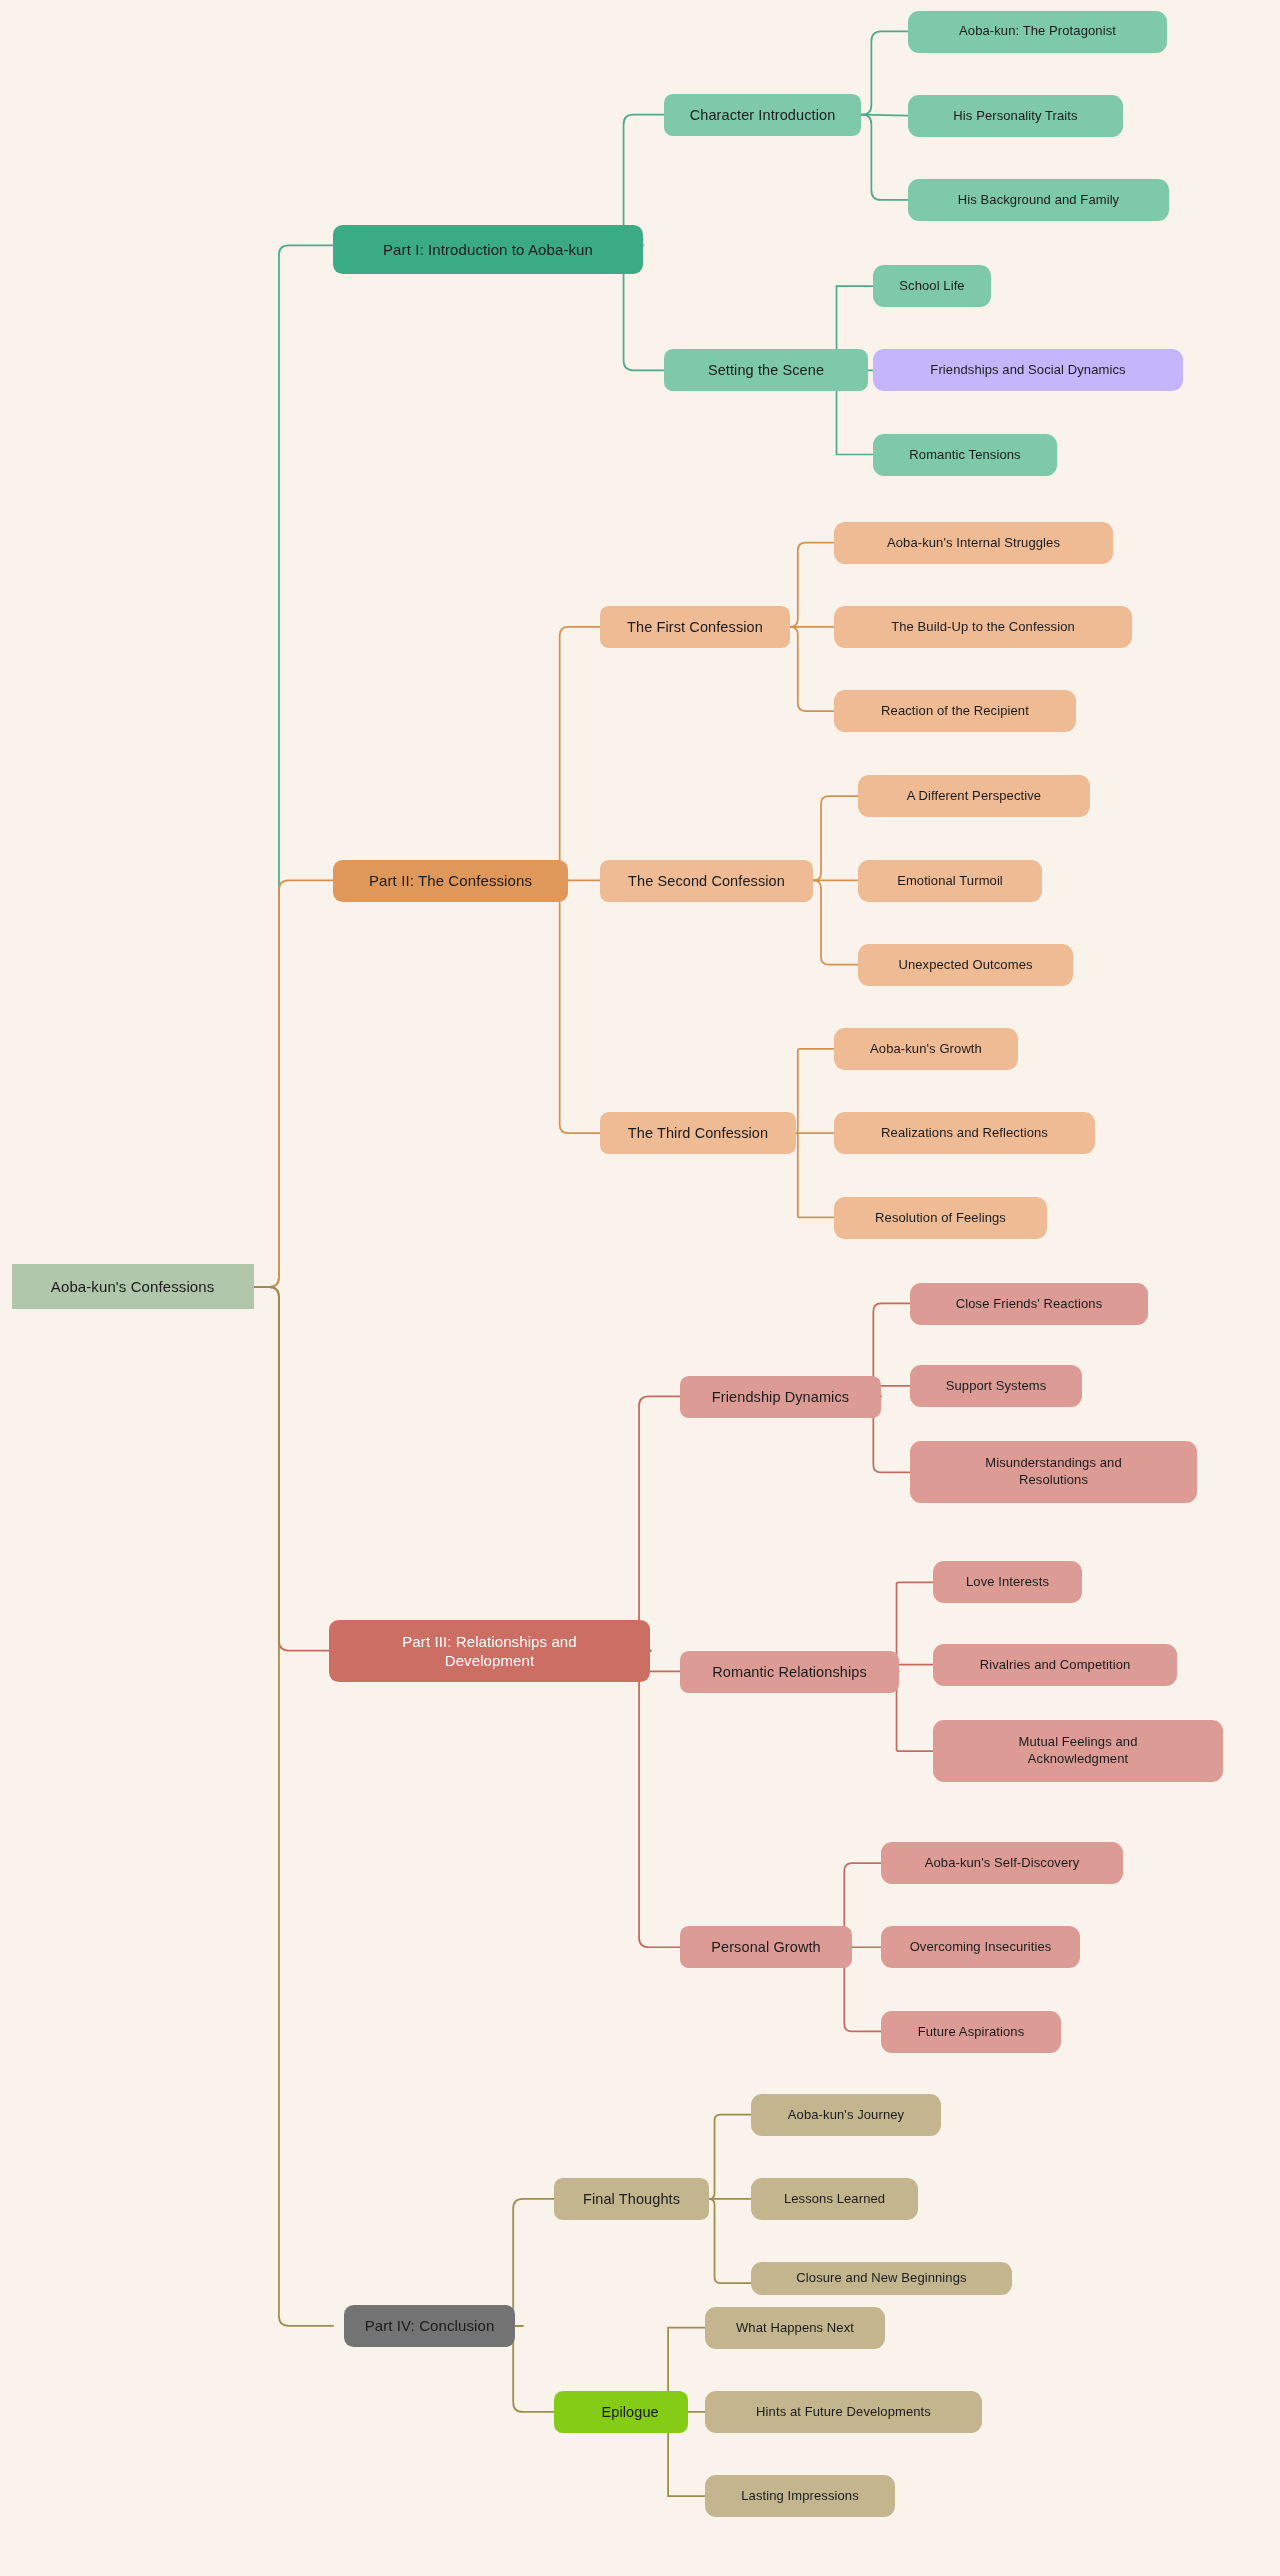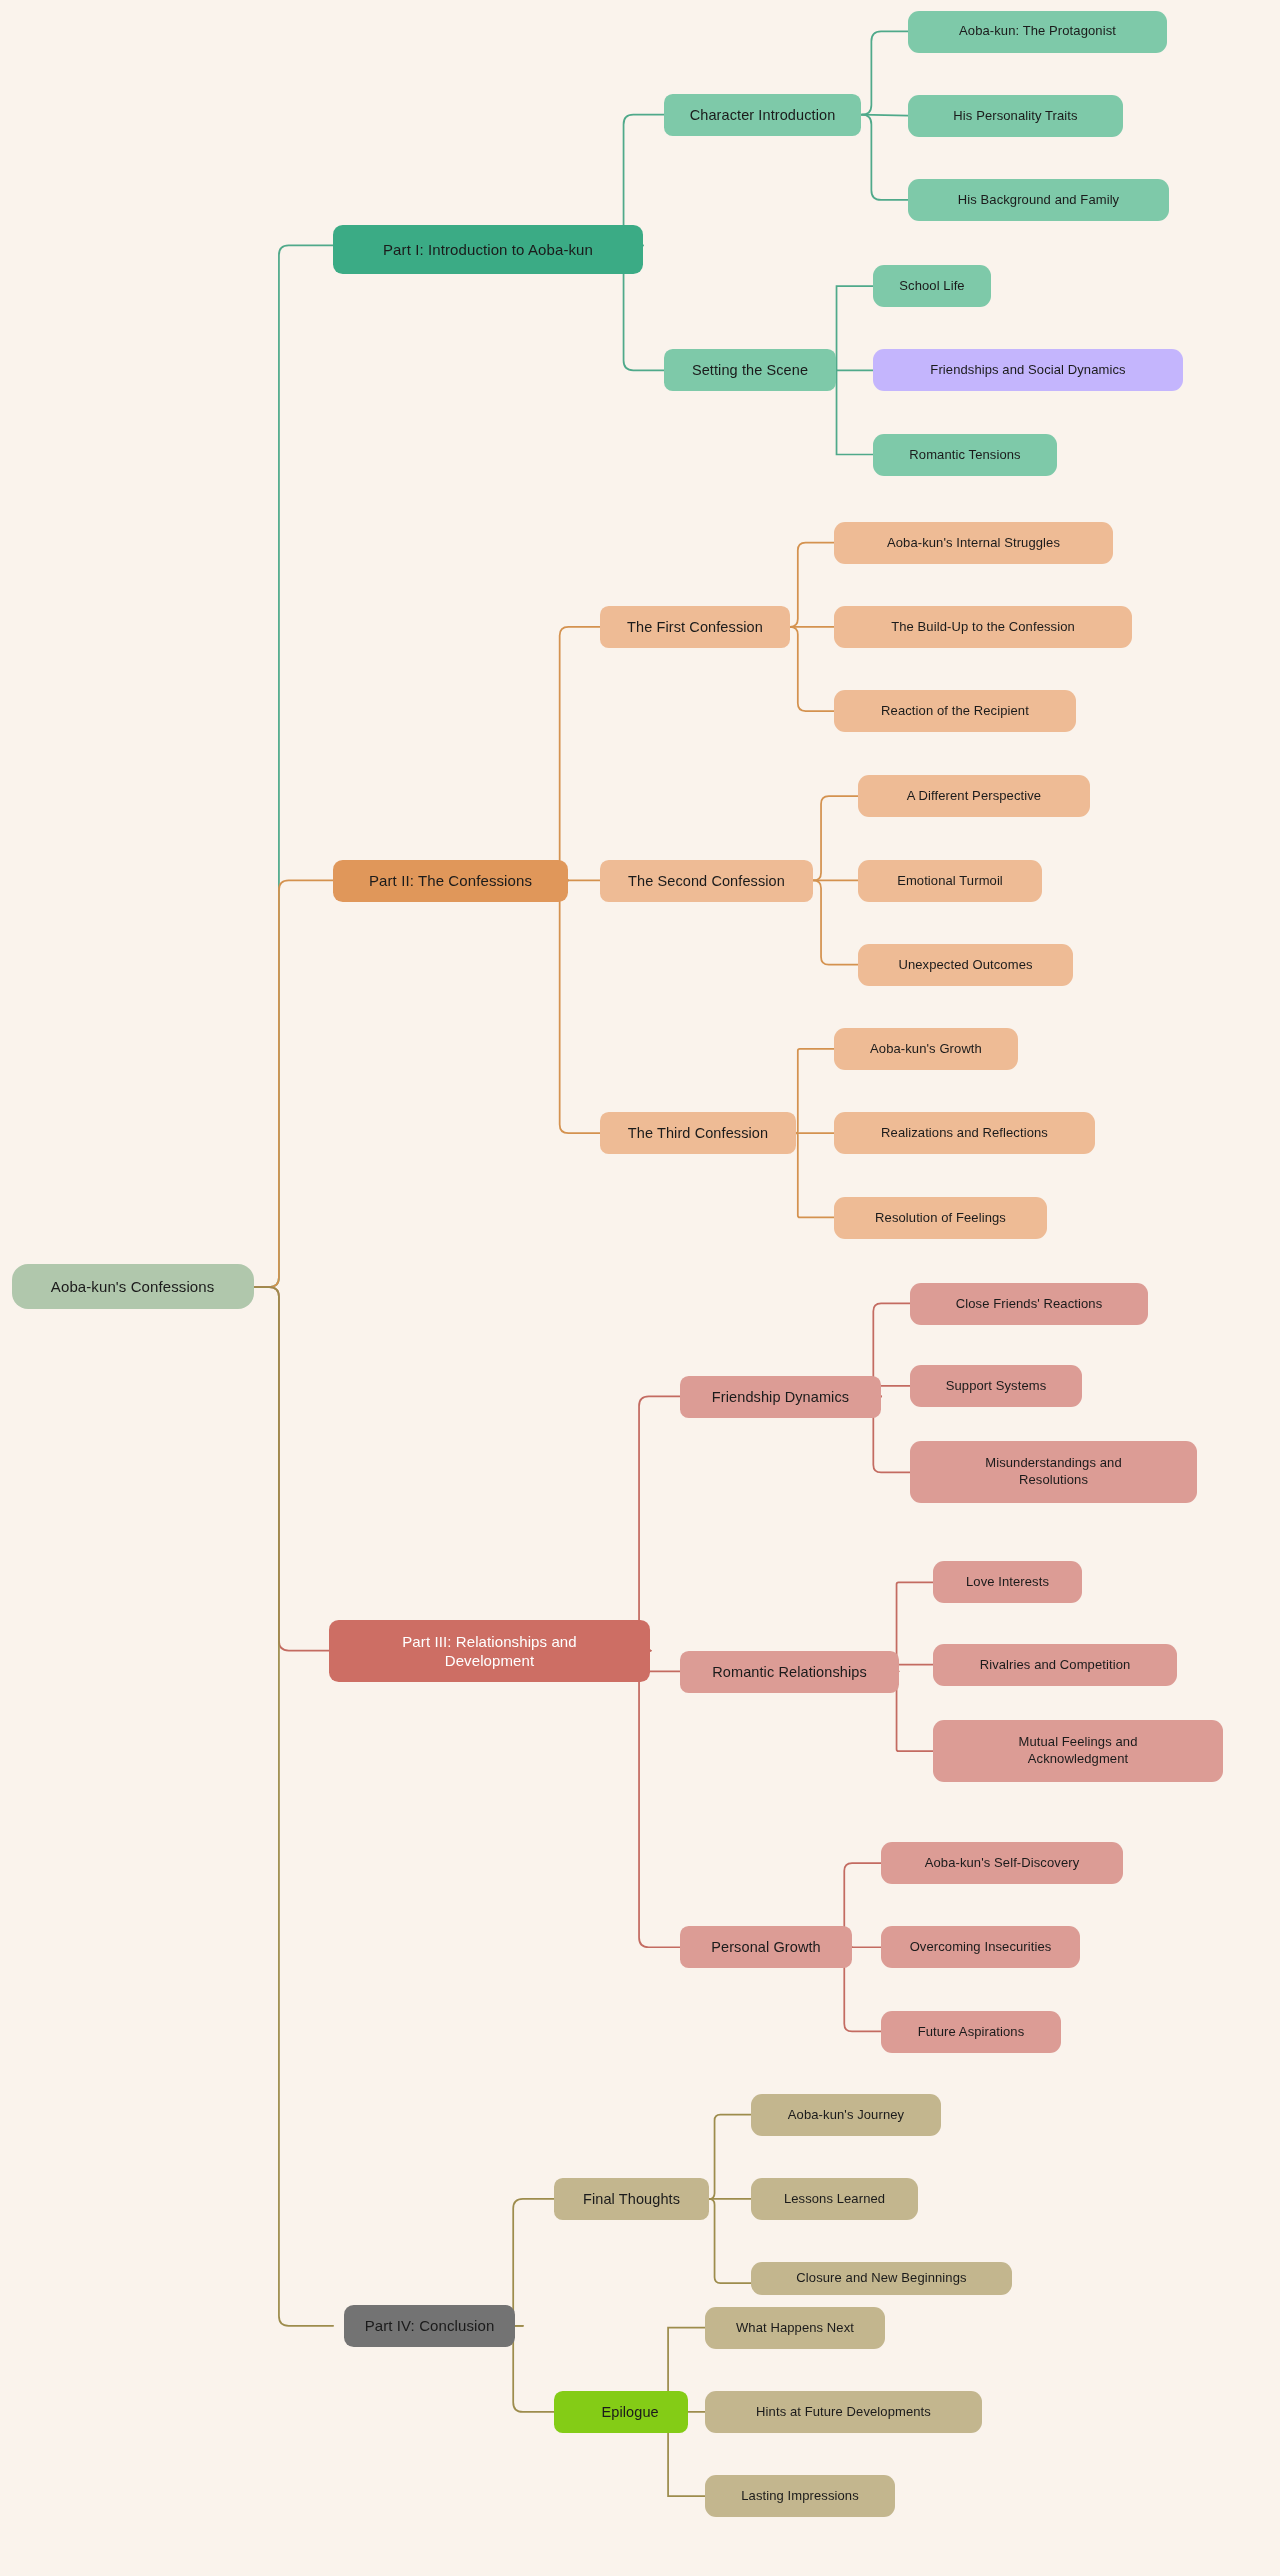--- a/index.html
+++ b/index.html
@@ -33,21 +33,21 @@
     text-align: center;
     border-radius: 8.7px;
     line-height: 1.30;
     padding: 3.9px 9.7px;
     color: #1b1b1b;
     letter-spacing: 0.1px;
     white-space: pre-line;
   }
   .node.root {
     font-size: 15px;
-    border-radius: 16px;
+    border-radius: 0;
     text-align: right;
   }
   .node.lvl1 {
     font-size: 15px;
     border-radius: 9.7px;
   }
   .node.lvl2 {
     font-size: 14.5px;
   }
   .node.lvl3 {
@@ -106,21 +106,21 @@
       <path d="M 690 2491.5 L 728 2491.5" fill="none" stroke="#9d8c4c" stroke-width="1.8" stroke-linecap="round"></path>
       <path d="M 690 2491.5 L 690 2491.5 Q 690 2491.5 690 2491.5 L 690 2578.5 Q 690 2578.5 690 2578.5 L 728 2578.5" fill="none" stroke="#9d8c4c" stroke-width="1.8" stroke-linecap="round"></path>
     </svg>
   <div id="node-layer">
       <div class="node root" style="left: 11.6px; top: 1264px; width: 242px; height: 45px; background: rgb(176, 199, 172);">Aoba-kun's Confessions</div>
       <div class="node lvl1" style="left: 333px; top: 225px; width: 310px; height: 49px; background: rgb(59, 171, 133);">Part I: Introduction to Aoba-kun</div>
       <div class="node lvl2" style="left: 664px; top: 94px; width: 197px; height: 42px; background: rgb(126, 201, 169);">Character Introduction</div>
       <div class="node lvl3" style="left: 908px; top: 10.6px; width: 259px; height: 42px; background: rgb(126, 201, 169);">Aoba-kun: The Protagonist</div>
       <div class="node lvl3" style="left: 908px; top: 95px; width: 215px; height: 42px; background: rgb(126, 201, 169);">His Personality Traits</div>
       <div class="node lvl3" style="left: 908px; top: 179px; width: 261px; height: 42px; background: rgb(126, 201, 169);">His Background and Family</div>
-      <div class="node lvl2" style="left: 664px; top: 349px; width: 172px; height: 42px; background: rgb(126, 201, 169);">Setting the Scene</div>
+      <div class="node lvl2" style="left: 664px; top: 349px; width: 204px; height: 42px; background: rgb(126, 201, 169);">Setting the Scene</div>
       <div class="node lvl3" style="left: 873px; top: 265px; width: 118px; height: 42px; background: rgb(126, 201, 169);">School Life</div>
       <div class="node lvl3" style="left: 873px; top: 349px; width: 310px; height: 42px; background: #c4b5fd;">Friendships and Social Dynamics</div>
       <div class="node lvl3" style="left: 873px; top: 434px; width: 184px; height: 42px; background: rgb(126, 201, 169);">Romantic Tensions</div>
       <div class="node lvl1" style="left: 333px; top: 860px; width: 235px; height: 42px; background: rgb(224, 151, 90);">Part II: The Confessions</div>
       <div class="node lvl2" style="left: 600px; top: 606px; width: 190px; height: 42px; background: rgb(238, 187, 149);">The First Confession</div>
       <div class="node lvl3" style="left: 834px; top: 522px; width: 279px; height: 42px; background: rgb(238, 187, 149);">Aoba-kun's Internal Struggles</div>
       <div class="node lvl3" style="left: 834px; top: 606px; width: 298px; height: 42px; background: rgb(238, 187, 149);">The Build-Up to the Confession</div>
       <div class="node lvl3" style="left: 834px; top: 690px; width: 242px; height: 42px; background: rgb(238, 187, 149);">Reaction of the Recipient</div>
       <div class="node lvl2" style="left: 600px; top: 860px; width: 213px; height: 42px; background: rgb(238, 187, 149);">The Second Confession</div>
       <div class="node lvl3" style="left: 858px; top: 775px; width: 232px; height: 42px; background: rgb(238, 187, 149);">A Different Perspective</div>

